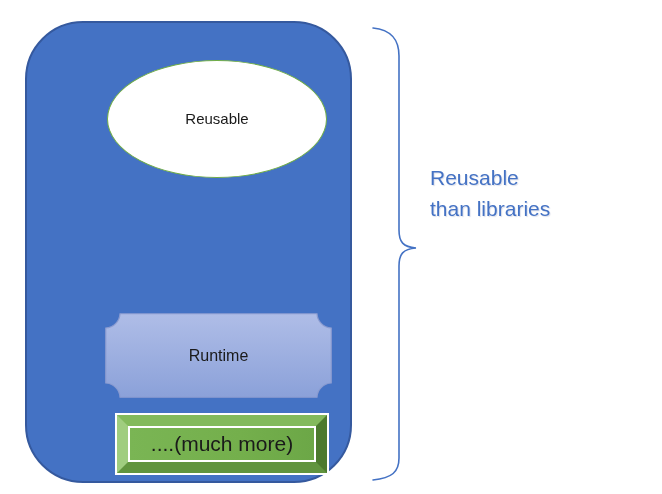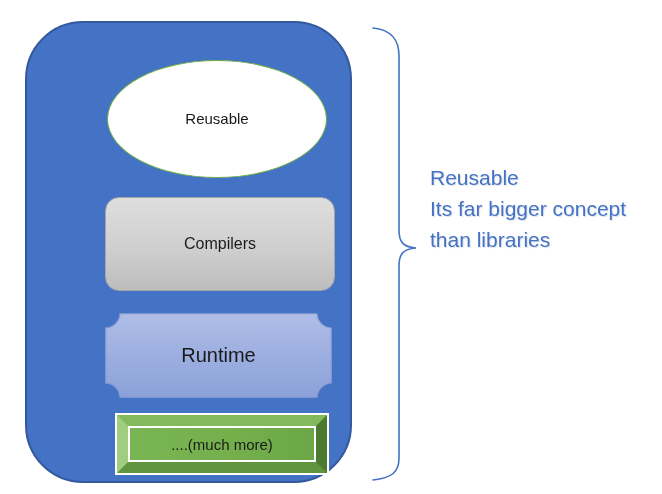--- a/index.html
+++ b/index.html
@@ -28,32 +28,32 @@
     border:1.5px solid #A6A6A6; border-radius:14px; box-sizing:border-box;
     display:flex; align-items:center; justify-content:center;
     font-size:16px;
   }
   
   .plaque-wrap { position:absolute; left:78px; top:290px; width:227px; height:85px; }
   .plaque-text {
     position:absolute; inset:0; display:flex; flex-direction:column;
     align-items:center; justify-content:center; text-align:center;
   }
-  .plaque-text .line { display:block; font-size:20px; line-height:29px; }
+  .plaque-text .line { display:block; font-size:16px; line-height:29px; }
   
   .bevel {
     position:absolute; left:90px; top:392px; width:210px; height:58px;
     box-sizing:border-box; border-style:solid; border-width:11px;
     border-color:#83BA5C #4C7A2E #61943E #A0CD7F;
     outline:2px solid #ffffff;
   }
   .bevel-inner {
     width:100%; height:100%; box-sizing:border-box; border:2px solid #ffffff;
     background:linear-gradient(90deg,#7AB554 0%,#74AF4C 60%,#6CA747 100%);
-    display:flex; align-items:center; justify-content:center; font-size:15px;
+    display:flex; align-items:center; justify-content:center; font-size:21px;
   }
   
   .brace-svg { position:absolute; left:358px; top:18px; }
   
   .annotation {
     position:absolute; left:430px; top:162px; width:232px;
     color:#4472C4; font-size:21px; line-height:31px;
     text-shadow:1px 1px 1px rgba(60,80,140,0.18);
   }
   .annotation .line { display:block; white-space:nowrap; }
@@ -62,23 +62,20 @@
 <body>
 
 <div class="stage">
 
   <div class="framework-box">
 
     <div class="ellipse">
       <span class="line">Reusable</span>
     </div>
 
-    <div class="compilers">
-      <span>Compilers</span>
-    </div>
 
     <div class="plaque-wrap">
       <svg width="227" height="85" viewBox="0 0 227 85">
         <defs>
           <linearGradient id="plaqueGrad" x1="0" y1="0" x2="0" y2="1">
             <stop offset="0" stop-color="#AFBDE7"></stop>
             <stop offset="1" stop-color="#8BA1D9"></stop>
           </linearGradient>
         </defs>
         <path d="M 15 0.75 H 212
@@ -105,17 +102,16 @@
              C 34 12, 41 22, 41 38
              L 41 212
              C 41 224, 45 229, 58 230
              C 45 231, 41 236, 41 248
              L 41 440
              C 41 454, 34 460, 15 462" fill="none" stroke="#4472C4" stroke-width="1.6" stroke-linecap="round"></path>
   </svg>
 
   <div class="annotation">
     <span class="line">Reusable</span>
-    <span class="line">Its far bigger concept</span>
     <span class="line">than libraries</span>
   </div>
 
 </div>
 
 </body></html>

